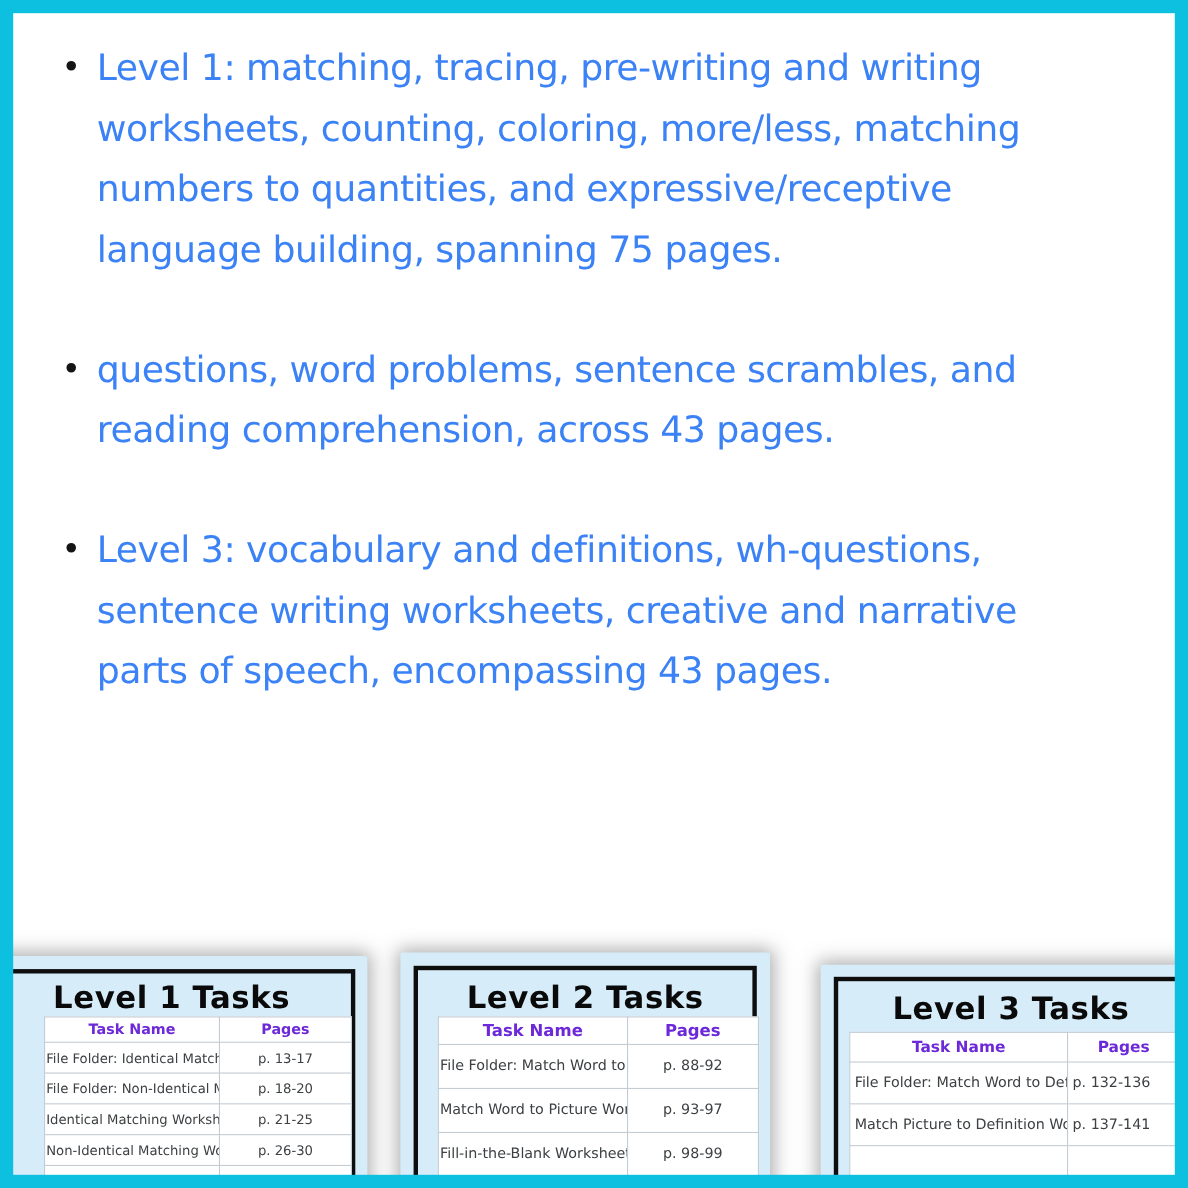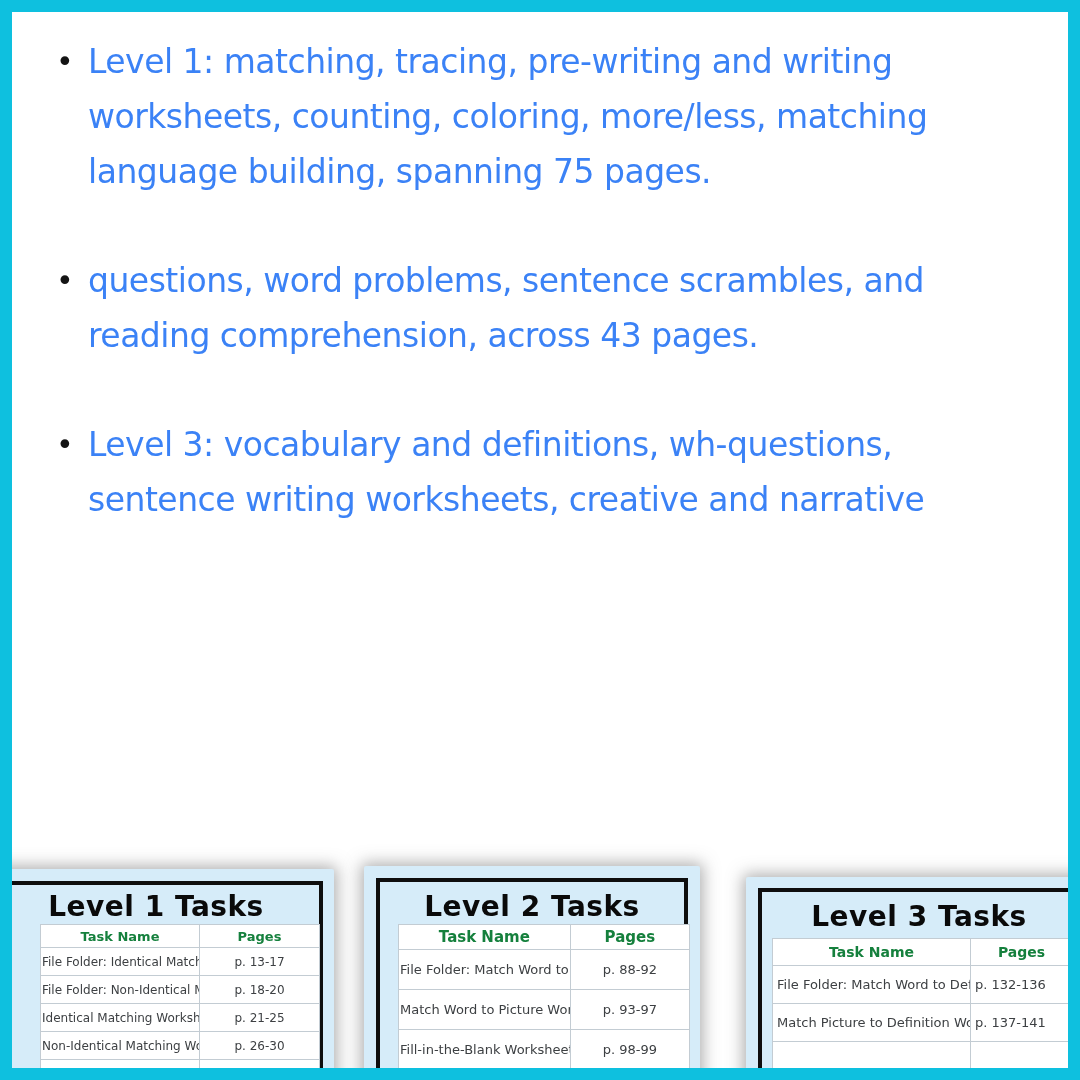--- a/index.html
+++ b/index.html
@@ -32,21 +32,21 @@
     position:absolute; left:0; right:0; text-align:center;
     font-weight:700; color:#0a0a0a; letter-spacing:0.5px; font-size:28px;
   }
   .task-table {
     position:absolute; background:#ffffff; border-collapse:collapse;
     table-layout:fixed;
   }
   .task-table th, .task-table td {
     border:1px solid #c3ccd3; overflow:hidden; white-space:nowrap;
   }
-  .task-table th { color:#15803d; font-weight:700; text-align:center; }
+  .task-table th { color:#6d28d9; font-weight:700; text-align:center; }
   .task-table td { color:#3d4043; font-weight:400; }
 
   
   .card1 { left:-22px; top:869px; width:356px; height:215px; }
   .card1 .card-frame { top:12px; left:-8px; right:11px; bottom:-12px; }
   .card1 .card-title { top:21px; }
   .card1 .task-table { left:62px; top:55px; width:280px; font-size:12px; }
   .card1 th { height:20px; font-size:13px; }
   .card1 td { height:25px; text-align:center; }
   .card1 col.c-task { width:57%; }
@@ -74,37 +74,39 @@
 
 <div id="canvas">
 
   <div class="bullets">
 
     <div class="bullet">
       <span class="bullet-marker">•</span>
       <div class="bullet-lines">
         <div>Level 1: matching, tracing, pre-writing and writing</div>
         <div>worksheets, counting, coloring, more/less, matching</div>
+        <div>numbers to quantities, and expressive/receptive</div>
         <div>language building, spanning 75 pages.</div>
       </div>
     </div>
 
     <div class="bullet">
       <span class="bullet-marker">•</span>
       <div class="bullet-lines">
         <div>questions, word problems, sentence scrambles, and</div>
         <div>reading comprehension, across 43 pages.</div>
       </div>
     </div>
 
     <div class="bullet">
       <span class="bullet-marker">•</span>
       <div class="bullet-lines">
         <div>Level 3: vocabulary and definitions, wh-questions,</div>
         <div>sentence writing worksheets, creative and narrative</div>
+        <div>parts of speech, encompassing 43 pages.</div>
       </div>
     </div>
 
   </div>
 
   <div class="card card1">
     <div class="card-frame"></div>
     <div class="card-title">Level 1 Tasks</div>
     <table class="task-table">
       <colgroup>

